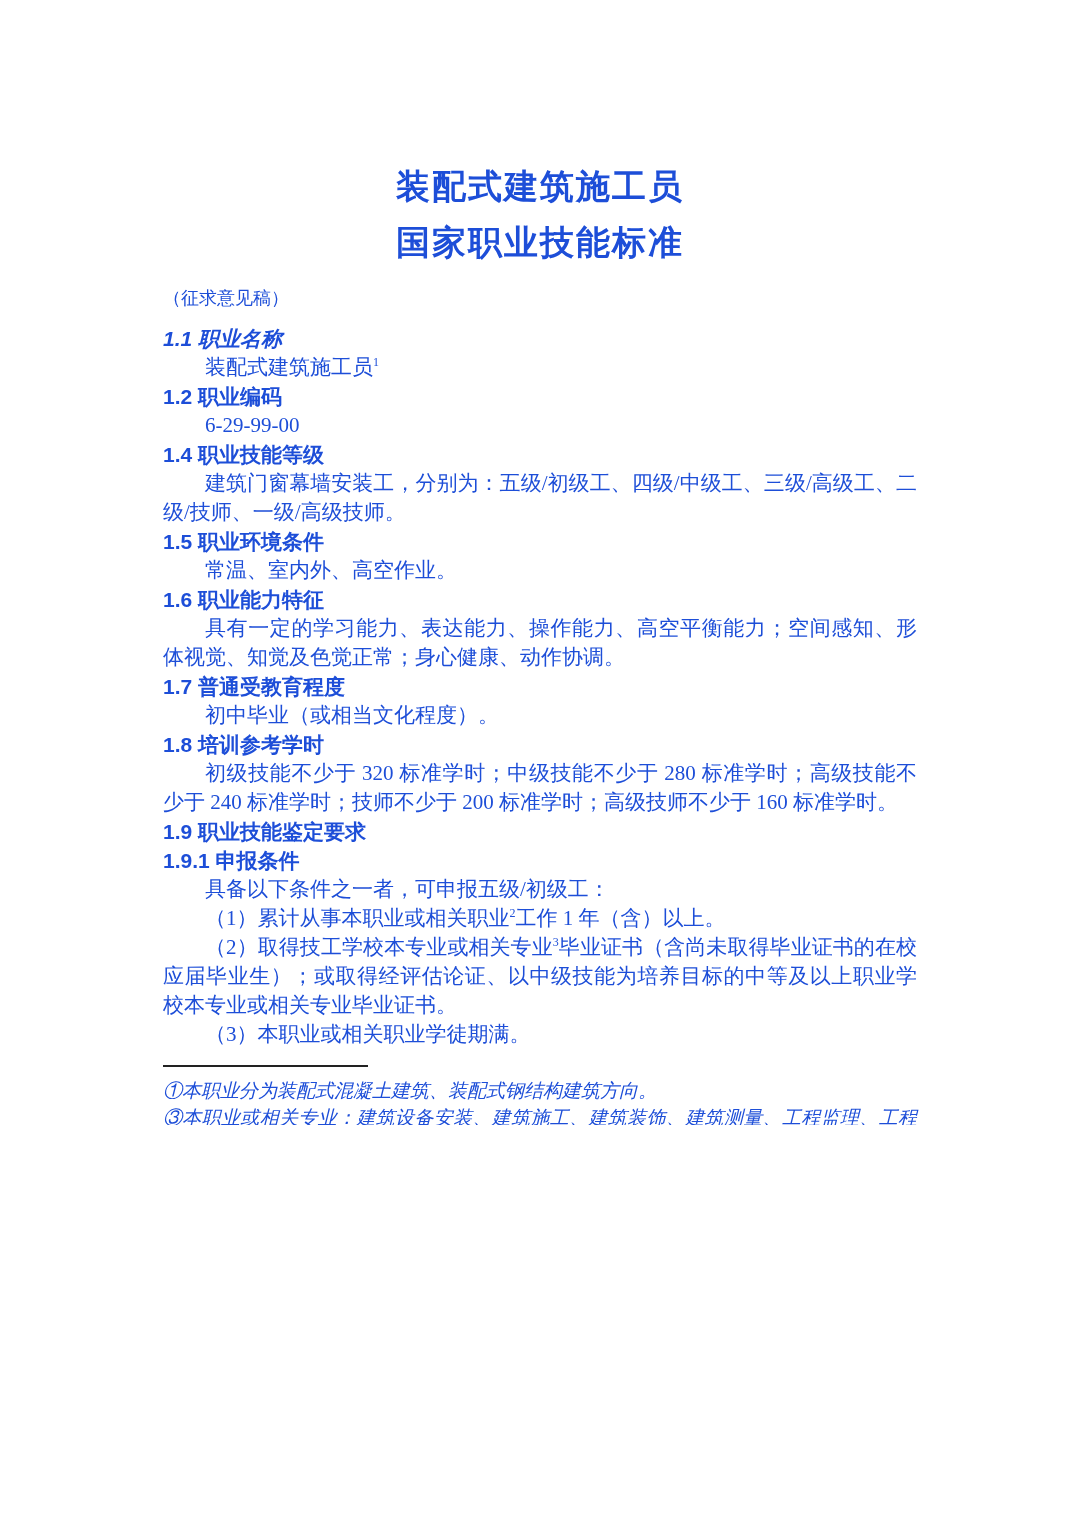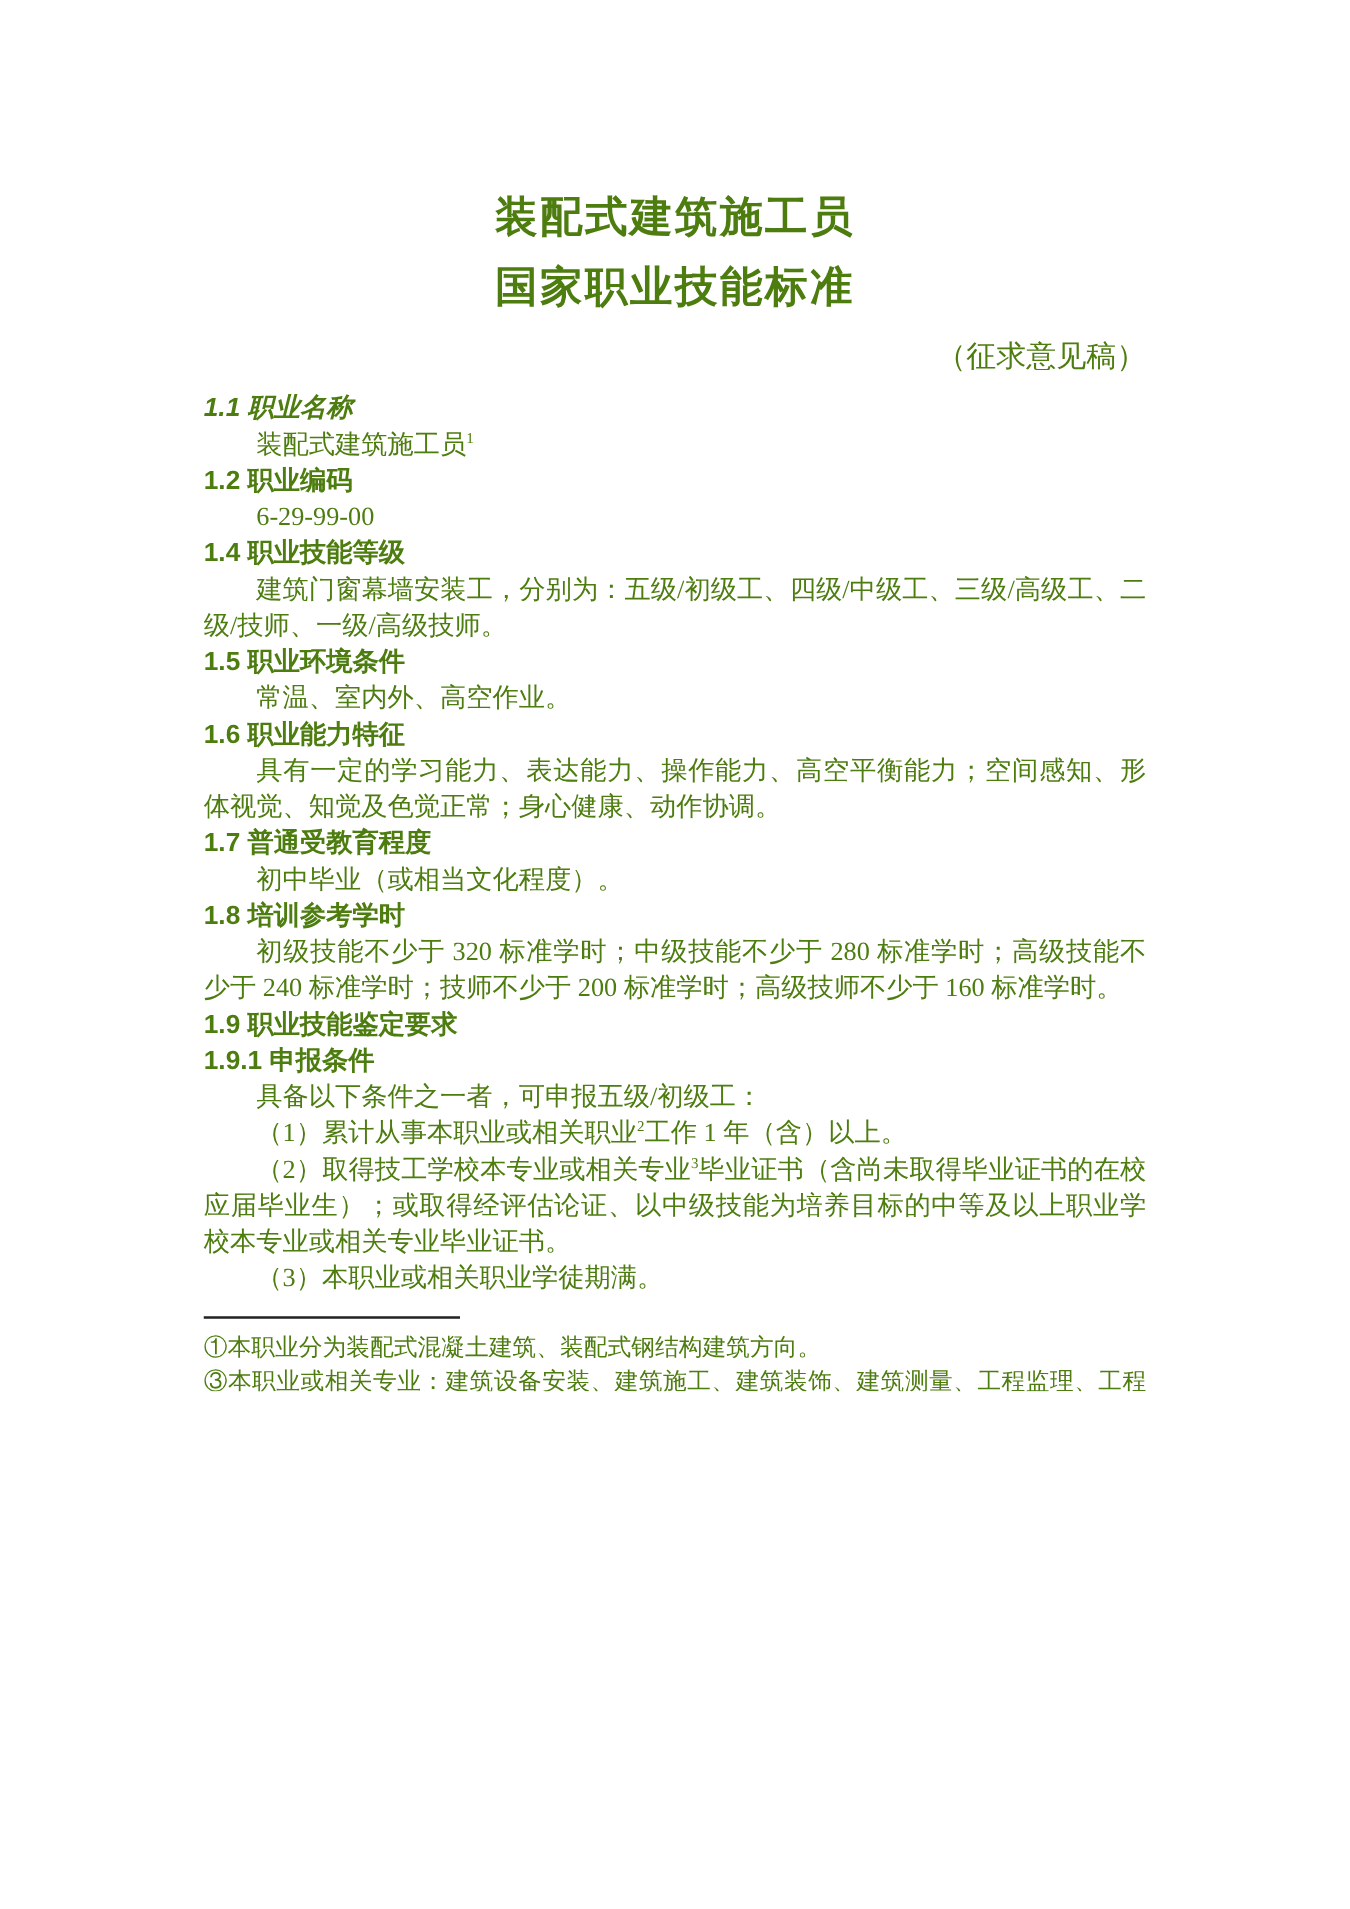--- a/index.html
+++ b/index.html
@@ -1,41 +1,41 @@
 <!DOCTYPE html>
 <html lang="zh"><head>
 <meta charset="utf-8">
 <style>
   * { margin: 0; padding: 0; box-sizing: border-box; }
   html, body { background: #ffffff; }
   .page {
     position: relative;
     width: 1080px;
     height: 1109px;
-    margin: 4px auto;
+    margin: 16px auto;
     background: #ffffff;
-    color: #4d7c0f;
+    color: #1d4ed8;
     overflow: hidden;
   }
   .content {
     padding: 142px 163px 0 163px;
   }
   .doc-title {
     font-family: "Liberation Sans", "DejaVu Sans", sans-serif;
     font-size: 34px;
     font-weight: 700;
     text-align: center;
     line-height: 56px;
     letter-spacing: 2px;
   }
   .doc-subtitle {
     font-family: "Liberation Serif", "DejaVu Serif", serif;
-    font-size: 24px;
+    font-size: 18px;
     font-weight: 400;
-    text-align: right;
+    text-align: left;
     margin-top: 14px;
     line-height: 28px;
   }
   .h1 {
     font-family: "Liberation Sans", "DejaVu Sans", sans-serif;
     font-size: 21px;
     font-weight: 700;
     line-height: 29px;
     margin-top: 52px;
   }
@@ -65,20 +65,21 @@
     width: 205px;
     height: 0;
     border-top: 2px solid #222222;
     margin-bottom: 10px;
   }
   .fn {
     font-family: "Liberation Serif", "DejaVu Serif", serif;
     font-size: 19px;
     line-height: 27px;
     text-align: justify;
+    font-style: italic;
   }
   .page-num {
     position: absolute;
     top: 1405px;
     right: 168px;
     font-family: "Liberation Serif", "DejaVu Serif", serif;
     font-size: 19px;
     line-height: 27px;
   }
 </style>

